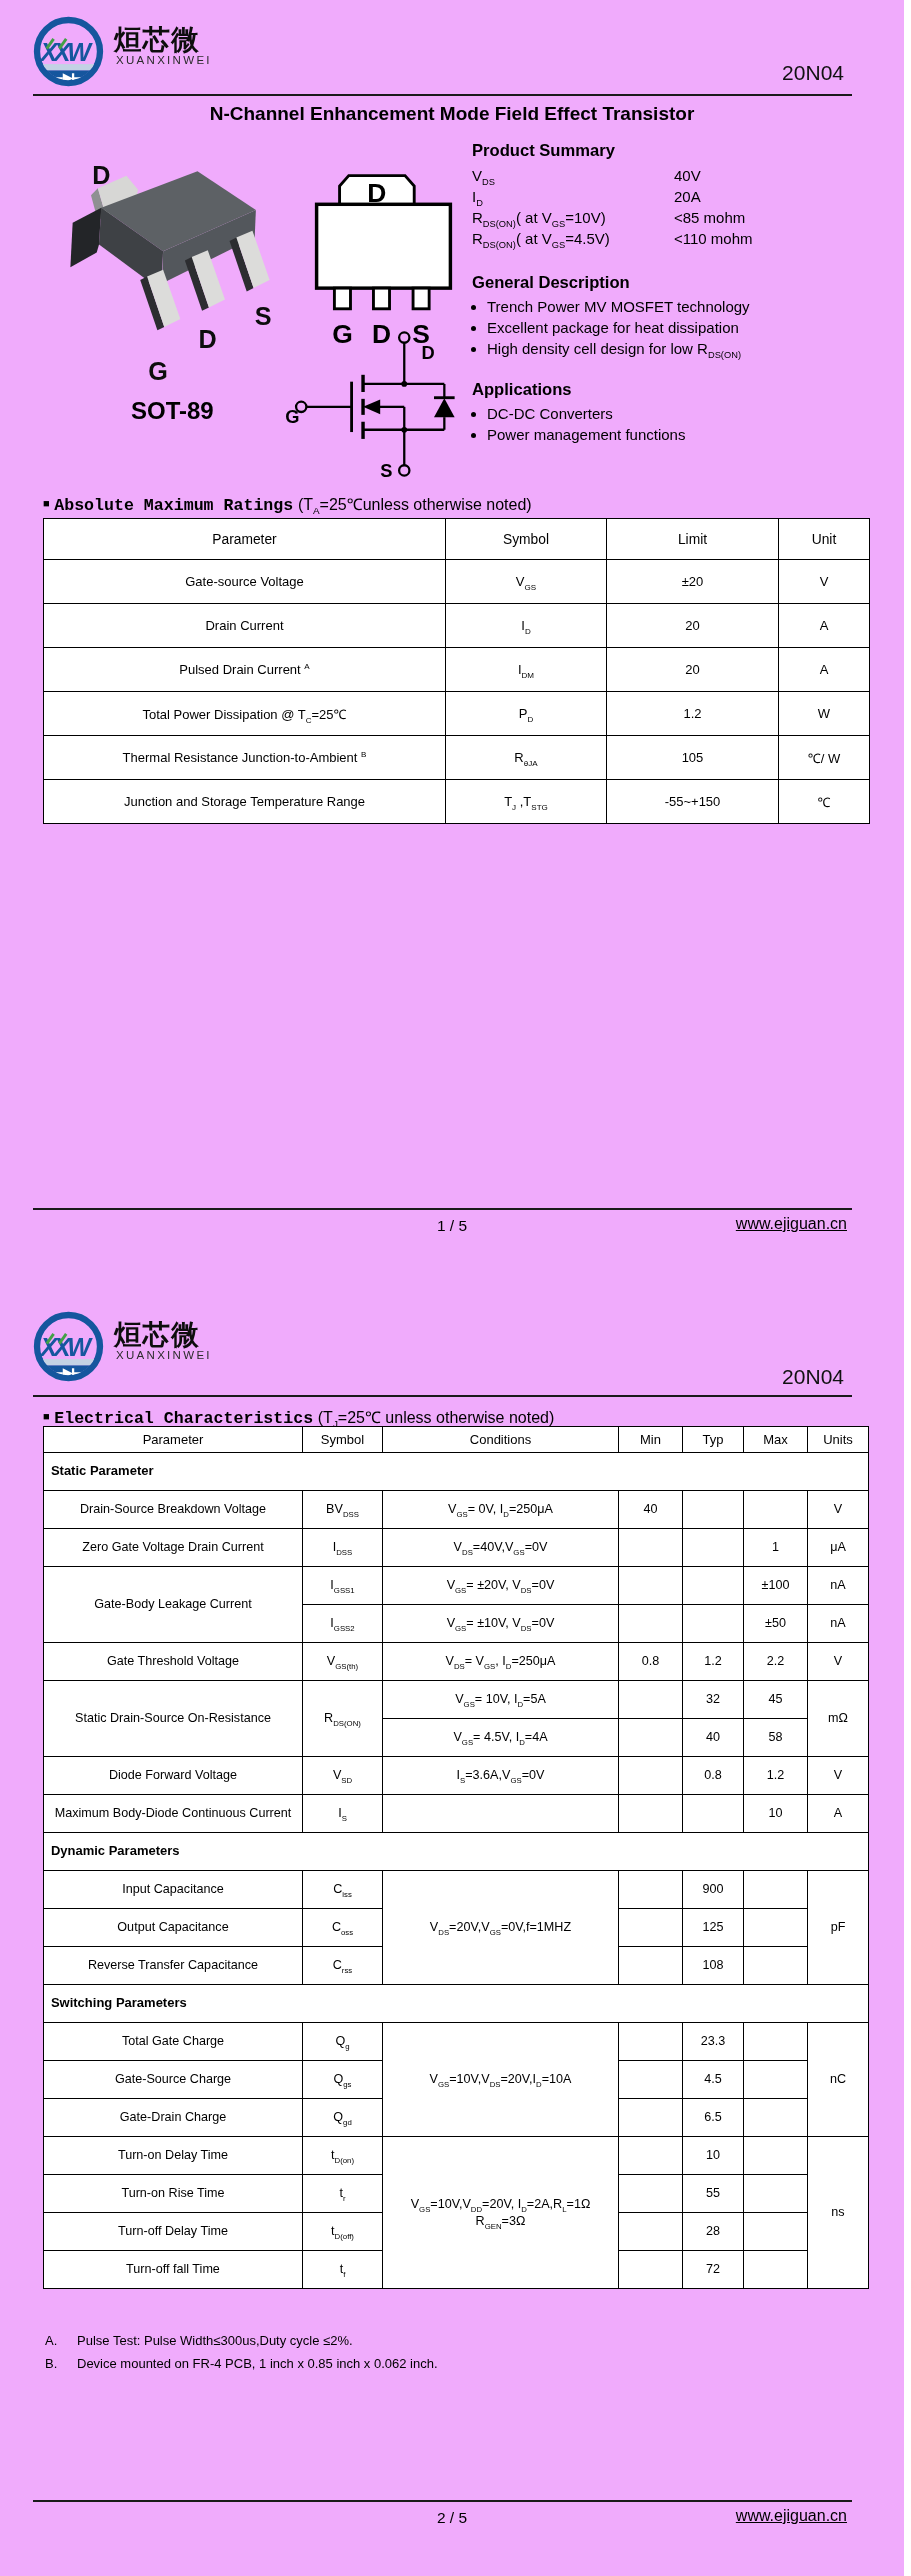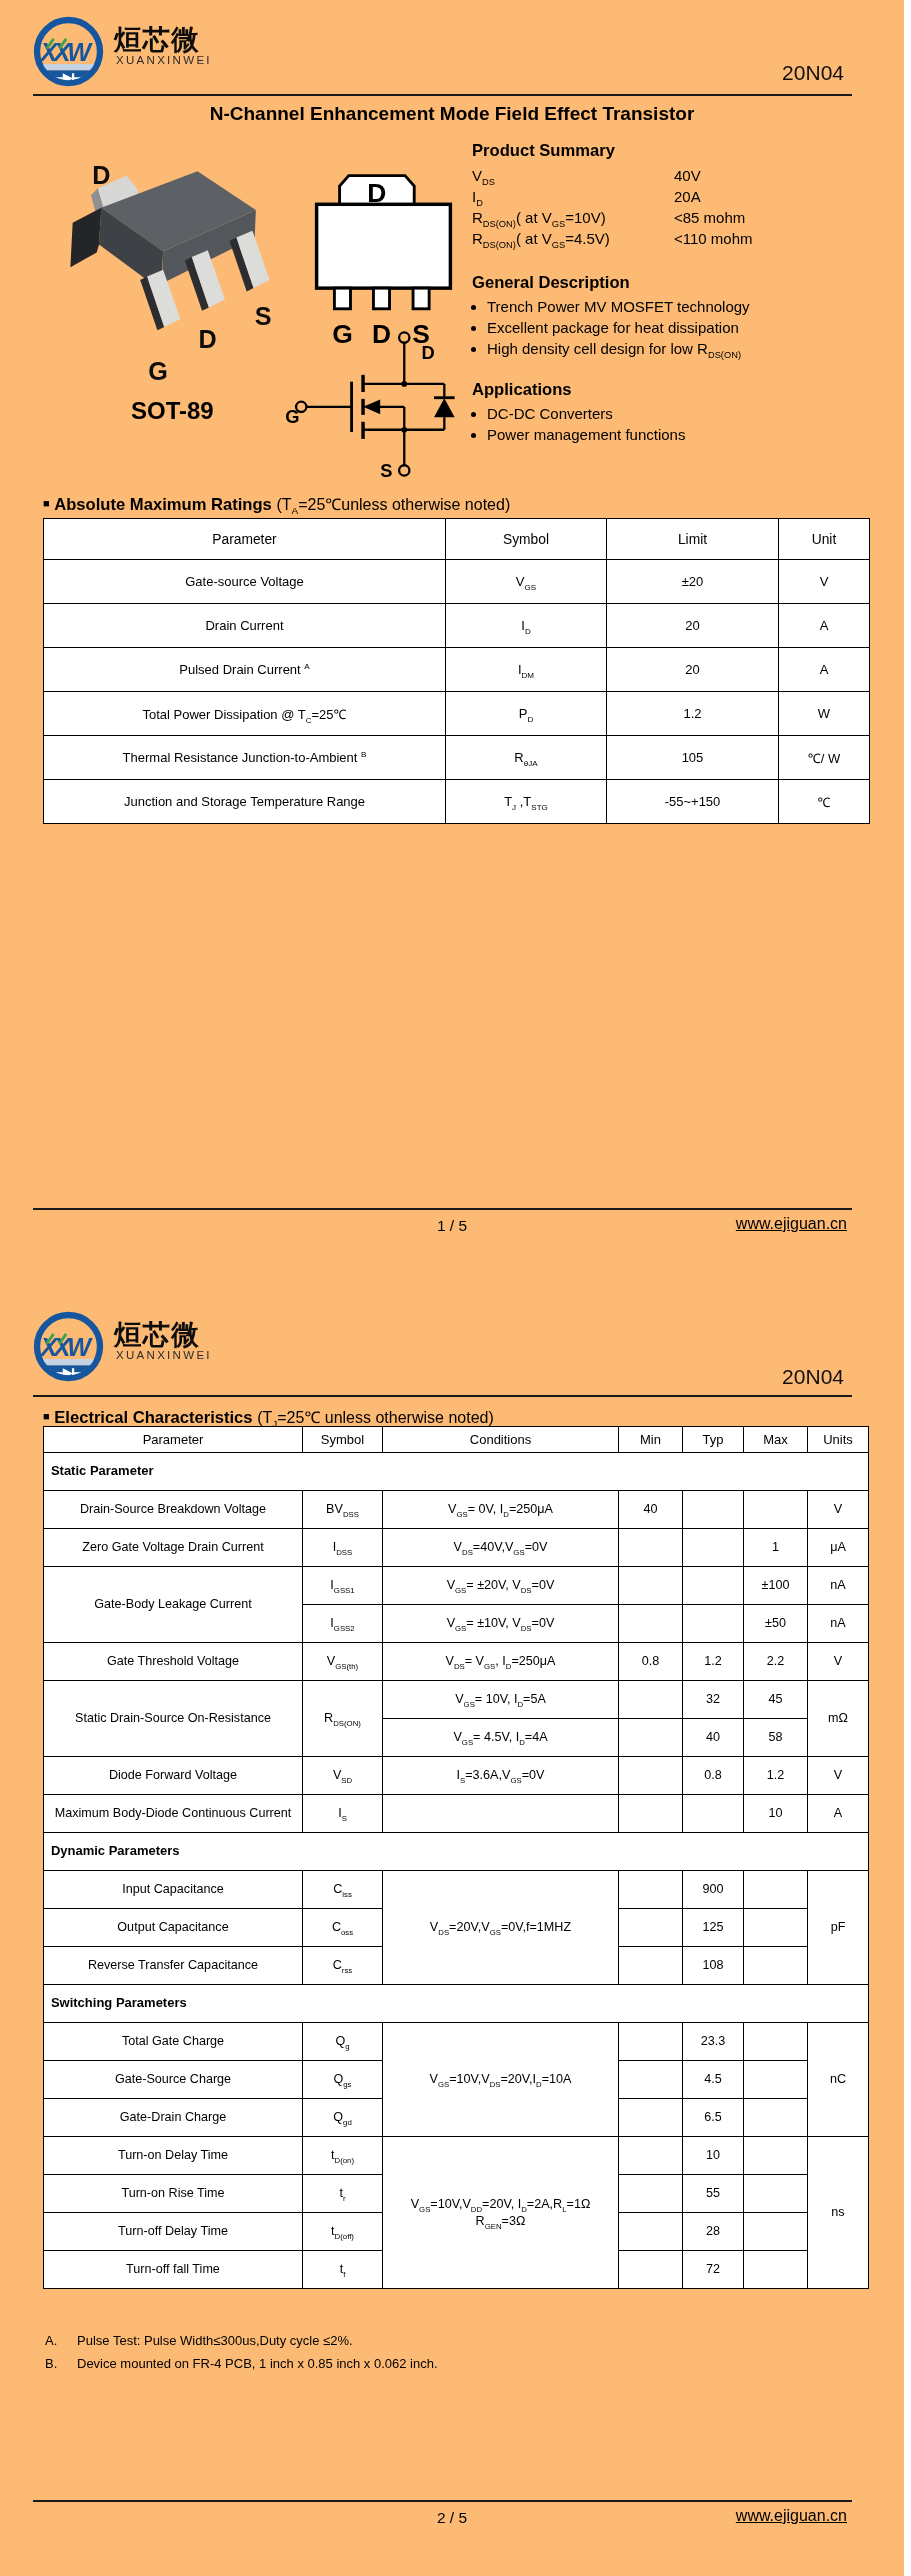--- a/index.html
+++ b/index.html
@@ -1,38 +1,38 @@
 <!DOCTYPE html>
 <html style="font-size:9.2px"><head>
 <meta charset="utf-8">
 <style>
   html,body{margin:0;padding:0;background:#fff;}
   .sheet{position:relative;width:912px;height:2576px;background:#ffffff;
          font-family:"Liberation Sans", sans-serif;color:#000;overflow:hidden;}
-  .page{position:absolute;left:0;width:904px;height:1288px;background:#fdba74;}
+  .page{position:absolute;left:0;width:904px;height:1288px;background:#f0abfc;}
   .abs{position:absolute;}
   sub{font-size:62%;line-height:0;}
   sup{font-size:62%;line-height:0;}
   
   .logo{position:absolute;width:241px;height:75px;}
   .logo-cn{position:absolute;left:81px;top:6px;font-size:27.5px;font-weight:bold;color:#0d0d0d;letter-spacing:1.1px;}
   .logo-en{position:absolute;left:83px;top:38px;font-size:11.5px;letter-spacing:2.3px;color:#2b2b2b;}
   .partnum{position:absolute;right:60px;font-size:21px;color:#111;}
   .hrule{position:absolute;left:33px;width:819px;height:2.3px;background:#1a1a1a;}
   .doc-title{position:absolute;left:0;width:100%;text-align:center;font-size:19px;font-weight:bold;}
   
   .col-head{font-size:16.6px;font-weight:bold;}
   .blist{list-style:disc;margin:4.6px 0 0 0;padding-left:15px;font-size:15px;}
   .blist li{margin-bottom:4px;}
   .ps-item{display:flex;font-size:15px;margin-bottom:4px;}
   .ps-item .lab{flex:0 0 202px;}
   
   .sec-head{position:absolute;left:43px;font-size:16.6px;}
   .sec-head .sq{font-size:11px;vertical-align:3.4px;margin-right:4.6px;}
-  .sec-head .bold{font-weight:bold;}
+  .sec-head .bold{font-weight:bold;font-family:Liberation Mono, monospace;}
   .sec-head .note{font-weight:normal;font-size:16px;}
   
   table.ds{border-collapse:collapse;table-layout:fixed;background:#fff;}
   table.ds th,table.ds td{border:1.7px solid #000;text-align:center;padding:0;font-weight:normal;overflow:hidden;}
   .t1{width:826px;font-size:13px;}
   .t1 th{height:40px;font-weight:bold;font-size:13.8px;}
   .t1 td{height:43px;}
   .t2{width:826px;font-size:12.6px;}
   .t2 th{height:25px;font-weight:bold;font-size:13px;}
   .t2 td{height:37px;line-height:1.3;}

